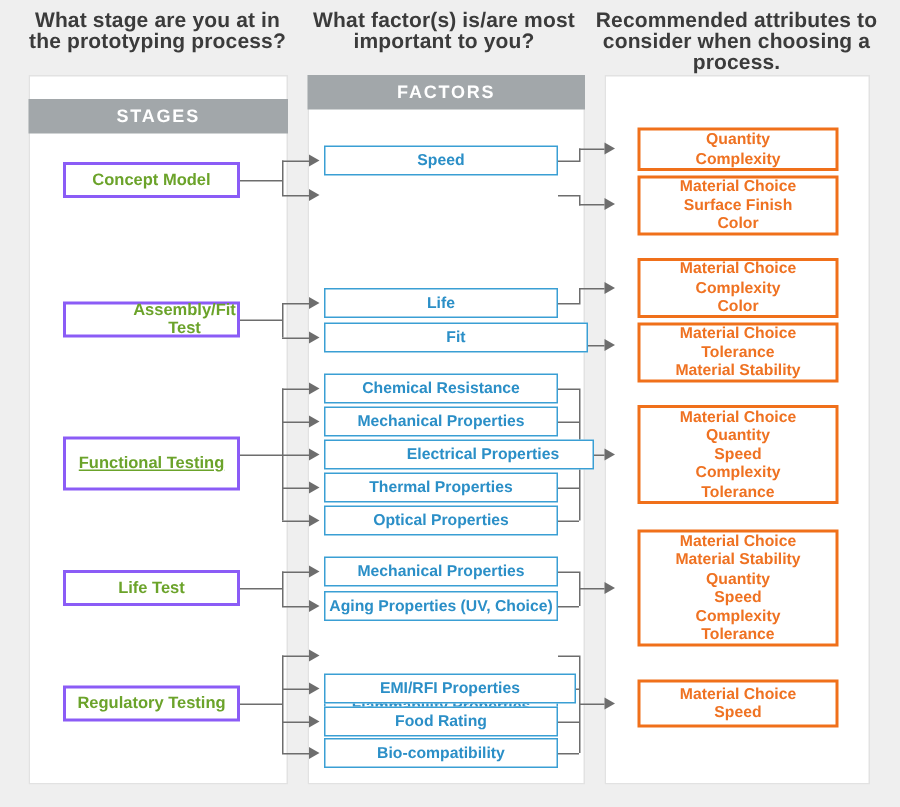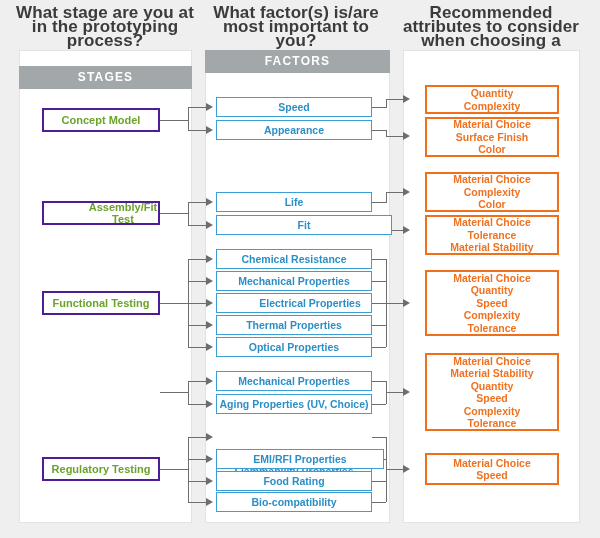--- a/index.html
+++ b/index.html
@@ -8,21 +8,21 @@
     background:#efefef;
     font-family:"Liberation Sans", sans-serif;
     overflow:hidden;
   }
   #stage{position:relative;width:600px;height:538px;}
 
   
   .question{
     position:absolute;
     text-align:center;
-    font-size:17px;
+    font-size:14px;
     font-weight:bold;
     color:#3b3b3b;
     line-height:14px;
     letter-spacing:.1px;
   }
 
   
   .panel{
     position:absolute;
     background:#ffffff;
@@ -49,21 +49,21 @@
     text-align:center;
     font-size:10.5px;
     font-weight:bold;
     display:flex;
     align-items:center;
     justify-content:center;
     line-height:12px;
     white-space:pre-line;
   }
   .node.stage{
-    border:2px solid #4c1d95;
+    border:2px solid #8b5cf6;
     color:#6ba32a;
     font-size:11px;
   }
   .node.factor{
     border:1.5px solid #3a9fd4;
     color:#2b8fc7;
   }
   .node.attribute{
     border:2px solid #f0701a;
     color:#ef7222;
@@ -184,32 +184,32 @@
   <div class="hline" style="left:372px;top:437px;width:14px;"></div>
   <div class="hline" style="left:372px;top:459px;width:14px;"></div>
   <div class="hline" style="left:372px;top:481px;width:14px;"></div>
   <div class="hline" style="left:372px;top:502px;width:14px;"></div>
   <div class="vline" style="left:386px;top:437px;height:65px;"></div>
   <div class="hline" style="left:386px;top:469px;width:17px;"></div>
   <div class="arrow" style="left:403px;top:465px;"></div>
 
   <div class="node stage" style="left:42px;top:108px;width:118px;height:24px;">Concept Model</div>
   <div class="node stage" style="left:42px;top:201px;width:118px;height:24px;padding-left:44px;">Assembly/Fit Test</div>
-  <div class="node stage" style="left:42px;top:291px;width:118px;height:24px;">Functional Testing</div>
+  <div class="node stage" style="left:42px;top:291px;width:118px;height:36px;text-decoration:underline;">Functional Testing</div>
+  <div class="node stage" style="left:42px;top:380px;width:118px;height:24px;">Life Test</div>
   <div class="node stage" style="left:42px;top:457px;width:118px;height:24px;">Regulatory Testing</div>
 
   <div class="node factor" style="left:216px;top:97px;width:156px;height:20px;">Speed</div>
-  <div class="node factor" style="left:216px;top:120px;width:156px;height:20px;">Appearance</div>
 
   <div class="node factor" style="left:216px;top:192px;width:156px;height:20px;">Life</div>
   <div class="node factor" style="left:216px;top:215px;width:176px;height:20px;">Fit</div>
 
   <div class="node factor" style="left:216px;top:249px;width:156px;height:20px;">Chemical Resistance</div>
   <div class="node factor" style="left:216px;top:271px;width:156px;height:20px;">Mechanical Properties</div>
-  <div class="node factor" style="left:216px;top:293px;width:156px;height:20px;padding-left:32px;">Electrical Properties</div>
+  <div class="node factor" style="left:216px;top:293px;width:180px;height:20px;padding-left:32px;">Electrical Properties</div>
   <div class="node factor" style="left:216px;top:315px;width:156px;height:20px;">Thermal Properties</div>
   <div class="node factor" style="left:216px;top:337px;width:156px;height:20px;">Optical Properties</div>
 
   <div class="node factor" style="left:216px;top:371px;width:156px;height:20px;">Mechanical Properties</div>
   <div class="node factor" style="left:216px;top:394px;width:156px;height:20px;">Aging Properties (UV, Choice)</div>
 
   <div class="node factor" style="left:216px;top:427px;width:156px;height:20px;margin-top:34px;">Flammability Properties</div>
   <div class="node factor" style="left:216px;top:449px;width:168px;height:20px;">EMI/RFI Properties</div>
   <div class="node factor" style="left:216px;top:471px;width:156px;height:20px;">Food Rating</div>
   <div class="node factor" style="left:216px;top:492px;width:156px;height:20px;">Bio-compatibility</div>

